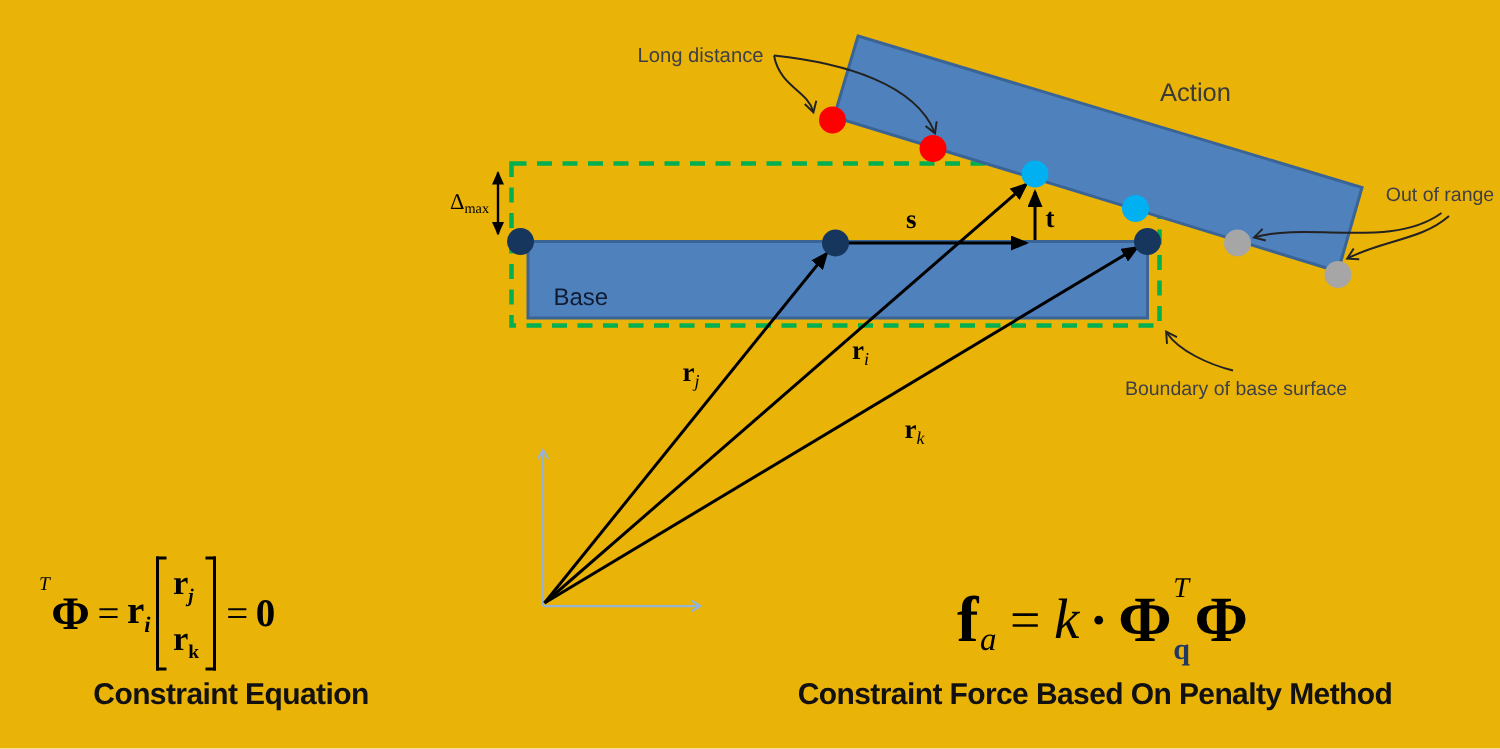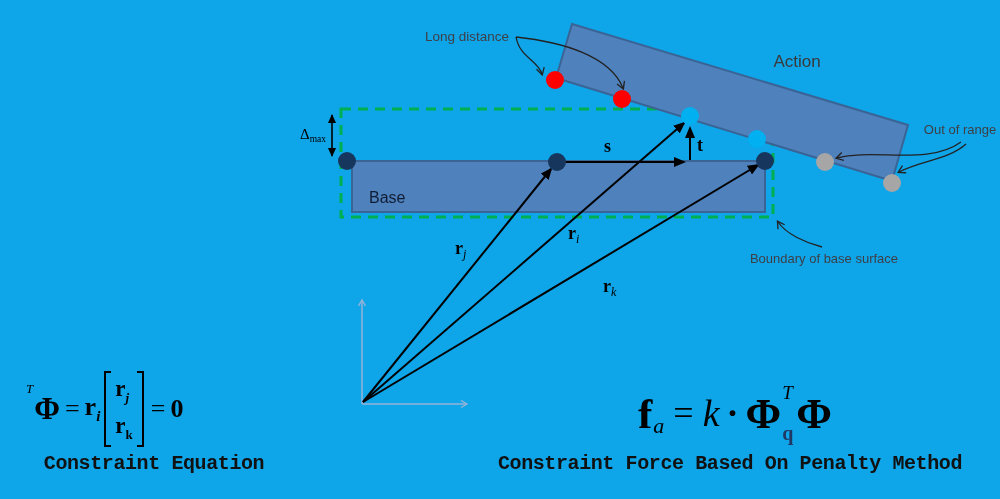--- a/index.html
+++ b/index.html
@@ -1,16 +1,16 @@
 <!DOCTYPE html>
 <html><head>
 <meta charset="utf-8">
 <style>
   html,body{margin:0;padding:0;background:#ffffff;}
-  .stage{position:relative;width:1000px;height:499px;background:#0ea5e9;overflow:hidden;
+  .stage{position:relative;width:1000px;height:499px;background:#eab308;overflow:hidden;
          font-family:"Liberation Sans",sans-serif;}
   .stage svg{position:absolute;left:0;top:0;}
   .lbl{font-family:"Liberation Sans",sans-serif;fill:#3f3f46;}
   .vec{font-family:"Liberation Serif",serif;font-weight:bold;fill:#000;}
   .eq{position:absolute;font-family:"Liberation Serif",serif;color:#000;}
   .eq-left{left:26px;top:366px;height:86px;display:flex;align-items:center;font-size:26px;}
   .eq-left .supT{font-size:13px;font-style:italic;align-self:flex-start;margin-top:15px;margin-right:1px;}
   .eq-left .phiBig{font-weight:bold;font-size:31px;}
   .eq-left .op{margin:0 5px;}
   .eq-left .rb{font-weight:bold;}
@@ -26,21 +26,21 @@
   .eq-right{left:585px;top:383px;width:300px;display:flex;align-items:center;justify-content:center;font-size:36px;}
   .eq-right .f{font-weight:bold;font-size:43px;line-height:1;}
   .eq-right .suba{font-style:italic;font-size:22px;transform:translateY(13px);margin-left:1px;}
   .eq-right .eqs{margin:0 9px;}
   .eq-right .kk{font-style:italic;font-size:38px;}
   .eq-right .dot{margin:0 7px;font-weight:bold;}
   .eq-right .phi{font-weight:bold;font-size:43px;line-height:1;}
   .eq-right .stack{display:flex;flex-direction:column;justify-content:space-between;height:60px;margin:0 3px 0 1px;align-items:flex-start;}
   .eq-right .stack .supT{font-style:italic;font-size:19px;line-height:1;}
   .eq-right .stack .subq{font-weight:bold;font-size:20px;line-height:1;color:#1F3864;}
-  .caption{position:absolute;font-family:Liberation Mono, monospace;font-weight:bold;
+  .caption{position:absolute;font-family:Liberation Sans, sans-serif;font-weight:bold;
            font-size:20px;color:#111;text-align:center;letter-spacing:-0.4px;}
   .cap-left{left:18px;top:452px;width:272px;}
   .cap-right{left:455px;top:452px;width:550px;}
 </style>
 </head>
 <body>
 
 <div class="stage">
   <svg width="1000" height="499" viewBox="0 0 1000 499">
     <defs>

